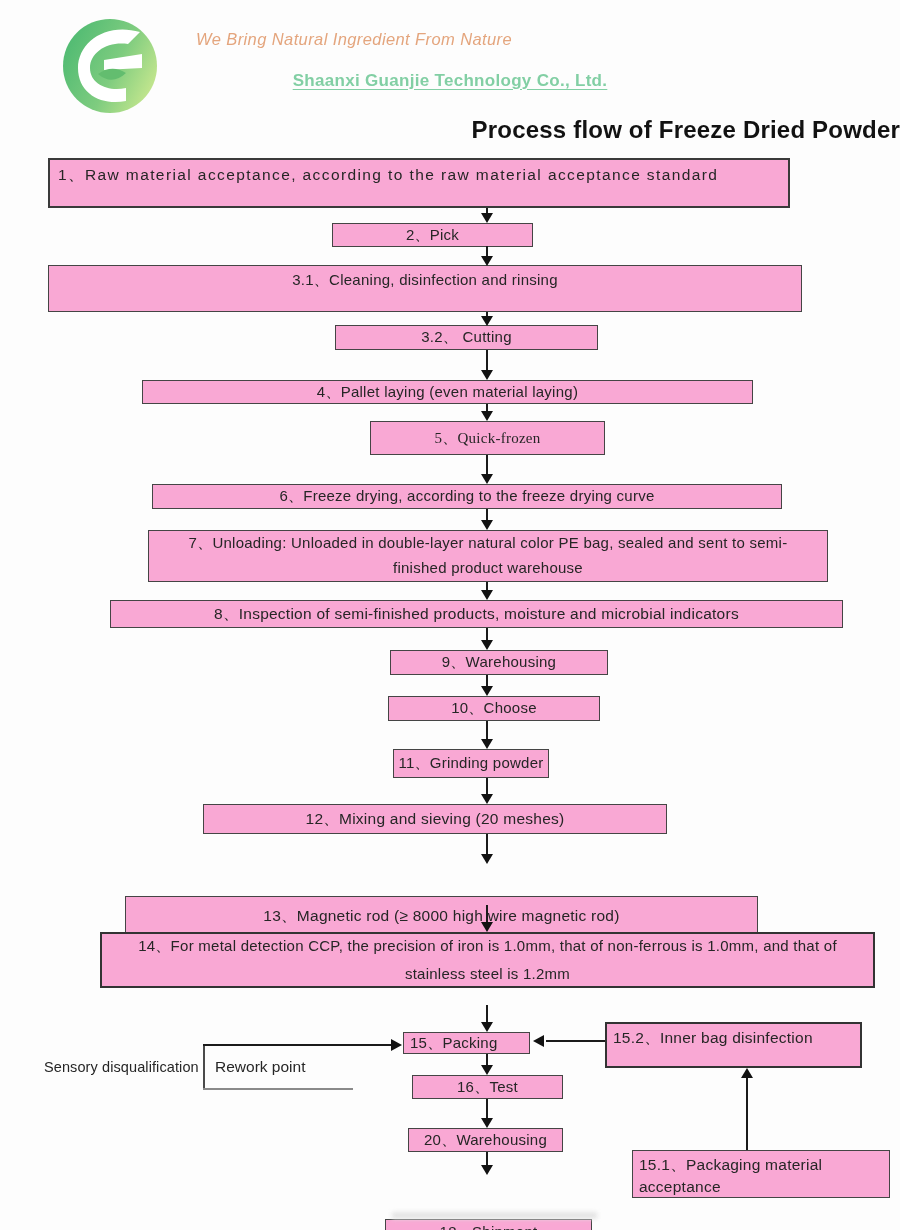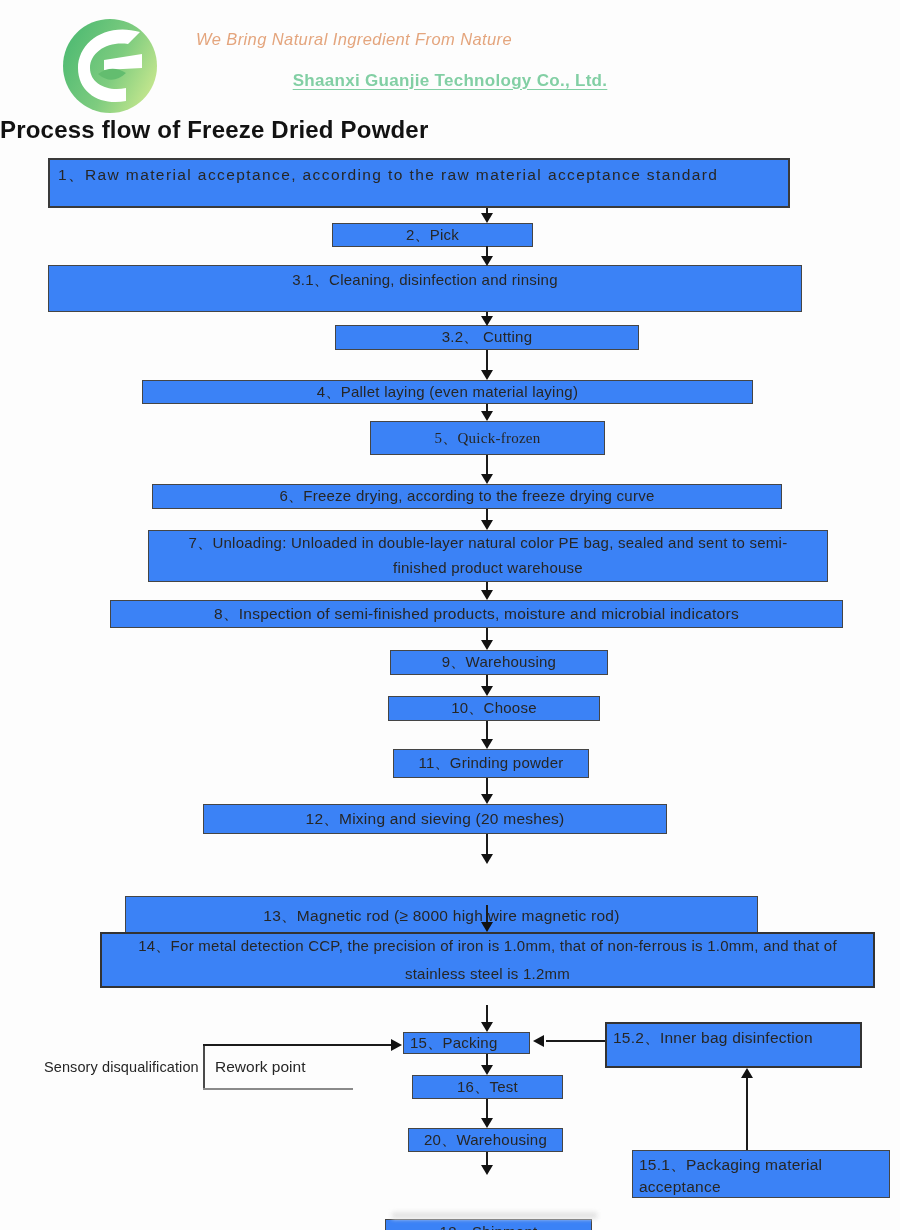--- a/index.html
+++ b/index.html
@@ -11,47 +11,47 @@
   .hdr-tagline{
     position:absolute;left:196px;top:30px;font-size:16.5px;font-style:italic;
     font-weight:500;color:#e4a57d;letter-spacing:.4px;
   }
   .hdr-company{
     position:absolute;left:0;right:0;top:71px;text-align:center;
     font-size:17px;font-weight:bold;color:#82cfa4;text-decoration:underline;
     text-underline-offset:3px;letter-spacing:.3px;
   }
   .hdr-title{
-    position:absolute;left:0;right:0;top:116px;text-align:left;
+    position:absolute;left:0;right:0;top:116px;text-align:right;
     font-size:24px;font-weight:bold;color:#121212;letter-spacing:.2px;
   }
   .logo{position:absolute;left:60px;top:16px;width:100px;height:100px;}
 
   .box{
-    position:absolute;border:1.5px solid #454545;background:#3b82f6;
+    position:absolute;border:1.5px solid #454545;background:#f9a8d4;
     font-size:15px;color:#262626;letter-spacing:.25px;
     display:flex;align-items:center;justify-content:center;
     text-align:center;box-sizing:border-box;line-height:1.35;
   }
   .tl{align-items:flex-start;justify-content:flex-start;text-align:left;}
   .tc{align-items:flex-start;}
 
   
   .s0{left:48px;top:158px;width:742px;height:50px;padding:5px 8px;letter-spacing:1.4px;font-size:15.5px;border-width:2px;border-color:#3a3a3a;}
   .s1{left:332px;top:223px;width:201px;height:24px;}
   .s2{left:48px;top:265px;width:754px;height:47px;padding-top:4px;}
-  .s3{left:335px;top:325px;width:304px;height:25px;}
+  .s3{left:335px;top:325px;width:263px;height:25px;}
   .s4{left:142px;top:380px;width:611px;height:24px;}
   .s5{left:370px;top:421px;width:235px;height:34px;font-family:Liberation Serif, serif;}
   .s6{left:152px;top:484px;width:630px;height:25px;}
   .s7{left:148px;top:530px;width:680px;height:52px;padding:0 20px;line-height:1.65;}
   .s8{left:110px;top:600px;width:733px;height:28px;font-size:15.5px;}
   .s9{left:390px;top:650px;width:218px;height:25px;}
   .s10{left:388px;top:696px;width:212px;height:25px;}
-  .s11{left:393px;top:749px;width:196px;height:29px;}
+  .s11{left:393px;top:749px;width:156px;height:29px;}
   .s12{left:203px;top:804px;width:464px;height:30px;font-size:15.5px;}
   .s13{left:125px;top:864px;width:633px;height:41px;font-size:15.5px;margin-top:32px;}
   .s14{left:100px;top:932px;width:775px;height:56px;padding:0 6px;line-height:1.85;border-width:2px;border-color:#333;}
   .s15{left:403px;top:1032px;width:127px;height:22px;justify-content:flex-start;text-align:left;padding-left:6px;}
   .s16{left:412px;top:1075px;width:151px;height:24px;}
   .s17{left:408px;top:1128px;width:155px;height:24px;}
   .s18{left:385px;top:1175px;width:207px;height:27px;margin-top:44px;}
 
   
   .s152{left:605px;top:1022px;width:257px;height:46px;padding:4px 6px;border-width:2px;border-color:#333;font-size:15.5px;}

